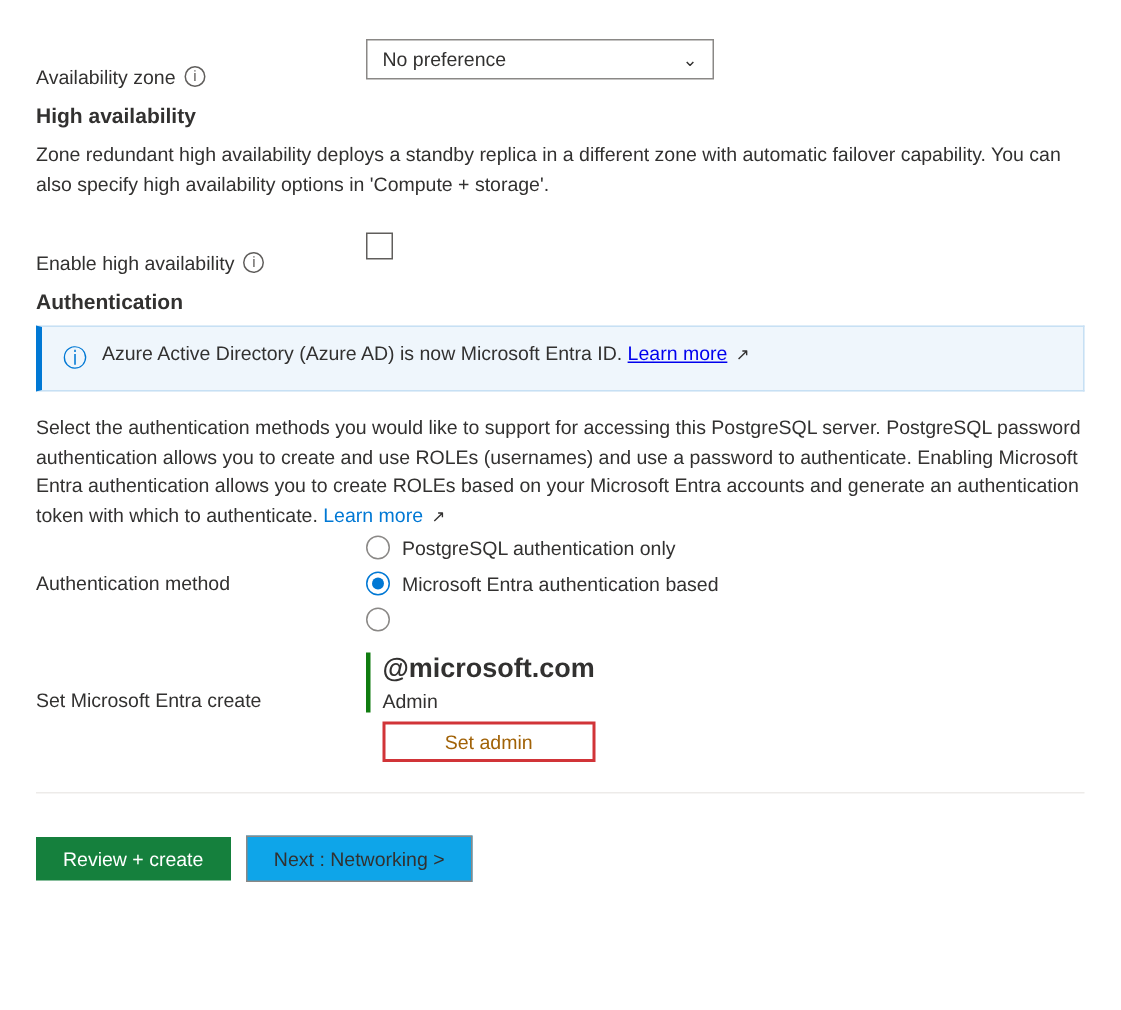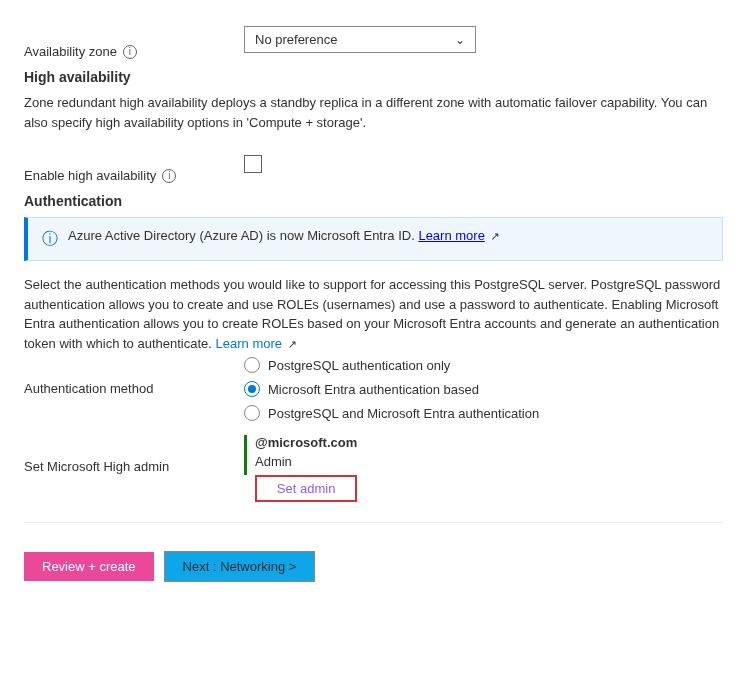--- a/index.html
+++ b/index.html
@@ -19,21 +19,20 @@
       display: flex;
       align-items: center;
       margin-bottom: 10px;
     }
     .label-col {
       width: 220px;
       flex-shrink: 0;
       font-size: 13px;
       color: #323130;
       display: flex;
-      align-items: center;
       gap: 6px;
       margin-top: 24px;
     }
     .info-icon {
       display: inline-flex;
       align-items: center;
       justify-content: center;
       width: 14px;
       height: 14px;
       border-radius: 50%;
@@ -167,51 +166,51 @@
       align-items: flex-start;
       margin-bottom: 20px;
     }
     .admin-control {
       display: flex;
       flex-direction: column;
       gap: 2px;
     }
     .admin-email {
       font-weight: 600;
-      font-size: 13px;
+      font-size: 18px;
       color: #323130;
       margin-bottom: 2px;
     }
     .admin-label-text {
       font-size: 13px;
       color: #323130;
     }
     .set-admin-btn {
       display: inline-block;
       border: 2px solid #d13438;
-      color: #8b5cf6;
+      color: #a16207;
       background: #fff;
       padding: 4px 14px;
       font-size: 13px;
       cursor: pointer;
       margin-top: 4px;
     }
     .divider {
       border: none;
       border-top: 1px solid #edebe9;
       margin: 18px 0;
     }
     .bottom-bar {
       display: flex;
       align-items: center;
       gap: 10px;
       padding-top: 10px;
     }
     .btn-primary {
-      background: #ec4899;
+      background: #15803d;
       color: #fff;
       border: none;
       padding: 7px 18px;
       font-size: 13px;
       cursor: pointer;
       font-family: inherit;
     }
     .btn-secondary {
       background: #0ea5e9;
       color: #323130;
@@ -288,29 +287,28 @@
         <div class="radio-option">
           <div class="radio-circle"></div>
           <span class="radio-label">PostgreSQL authentication only</span>
         </div>
         <div class="radio-option">
           <div class="radio-circle selected"></div>
           <span class="radio-label">Microsoft Entra authentication based</span>
         </div>
         <div class="radio-option">
           <div class="radio-circle"></div>
-          <span class="radio-label">PostgreSQL and Microsoft Entra authentication</span>
         </div>
       </div>
     </div>
   </div>
 
   <div class="admin-section-row">
     <div class="label-col">
-      <span>Set Microsoft High admin</span>
+      <span>Set Microsoft Entra create</span>
     </div>
     <div class="control-col">
       <div style="display:flex; align-items:flex-start; gap: 0;">
         <div class="green-bar"></div>
         <div class="admin-control">
           <span class="admin-email">@microsoft.com</span>
           <span class="admin-label-text">Admin</span>
           <button class="set-admin-btn">Set admin</button>
         </div>
       </div>

